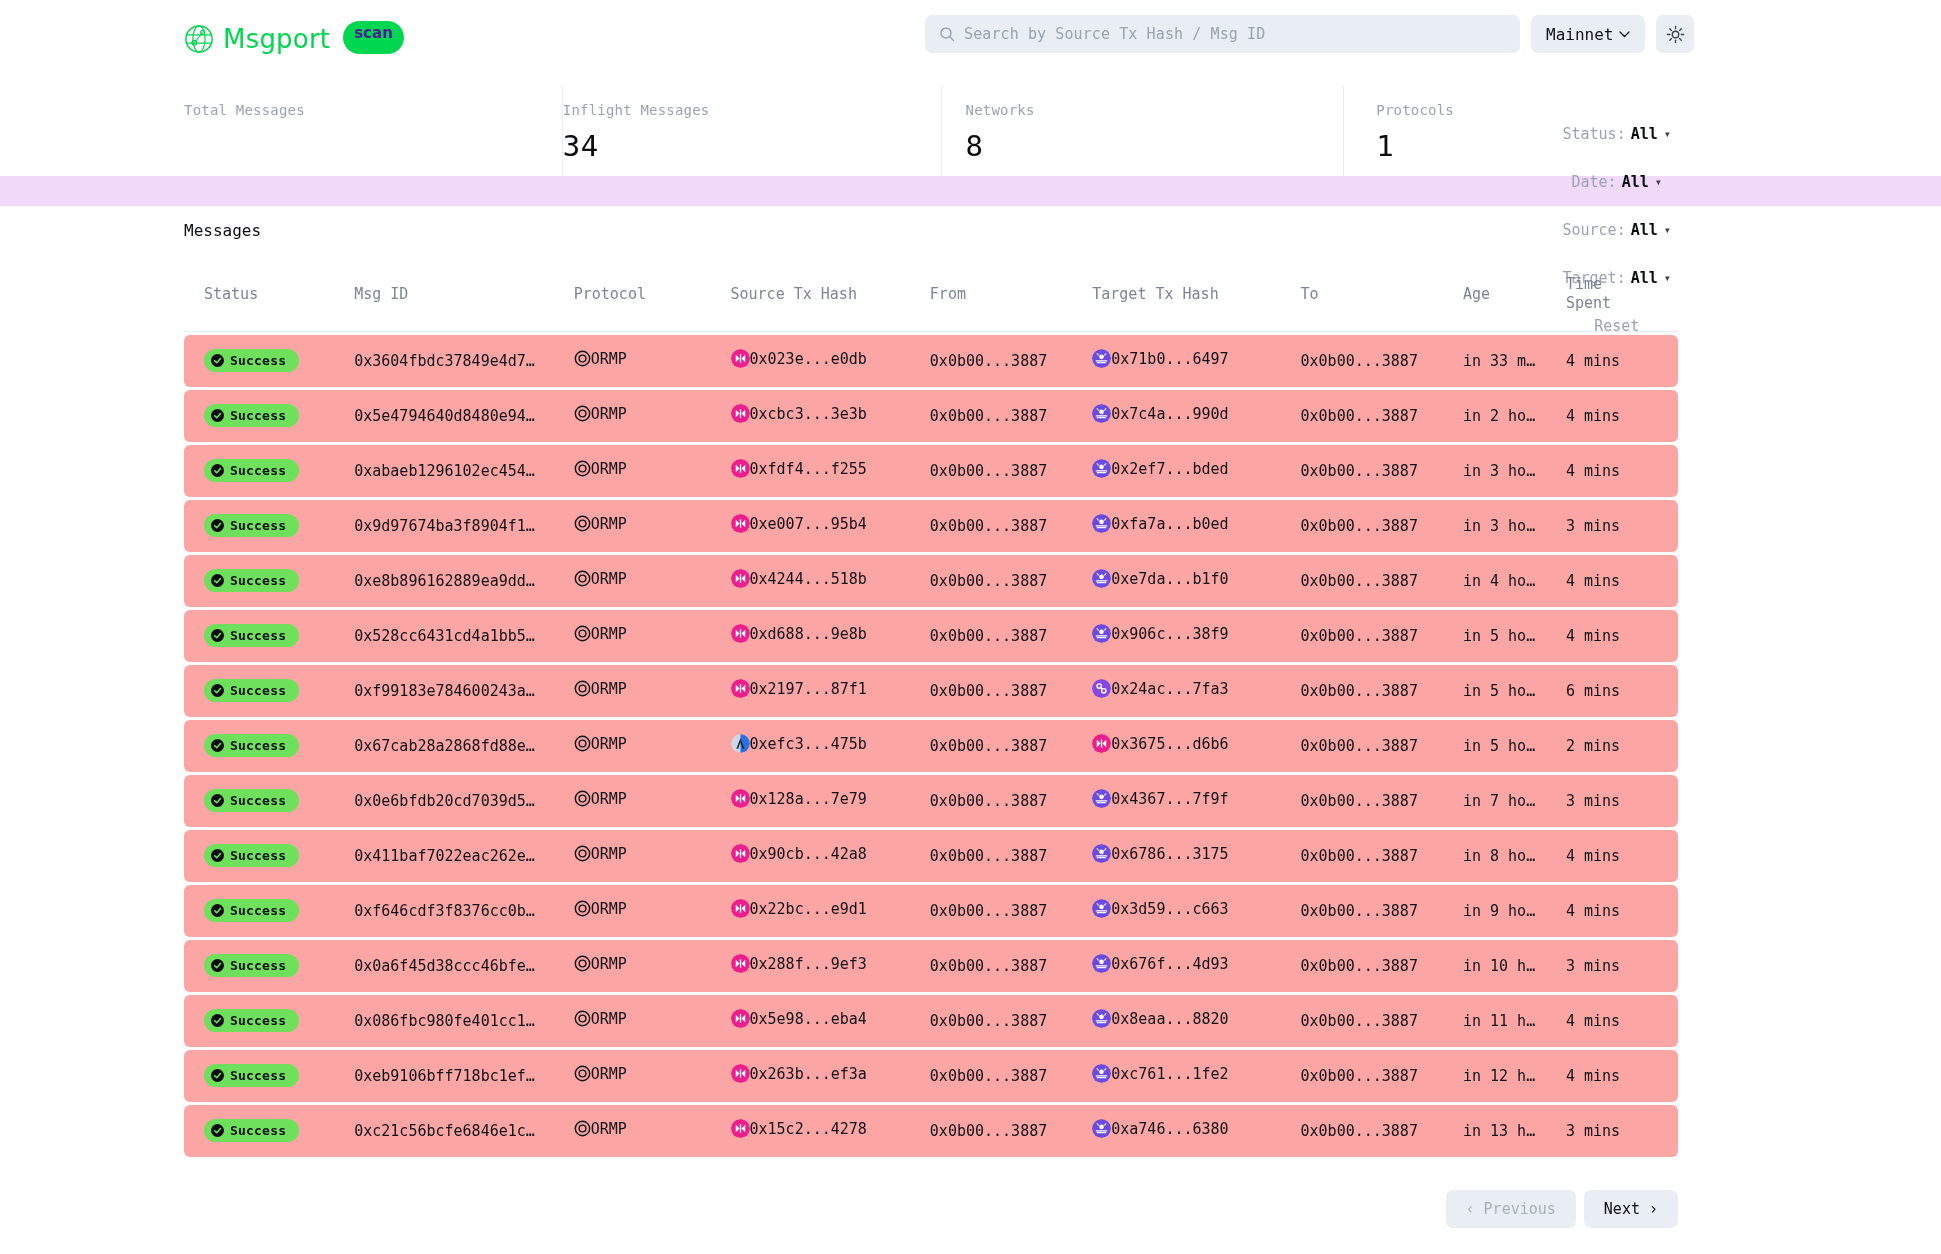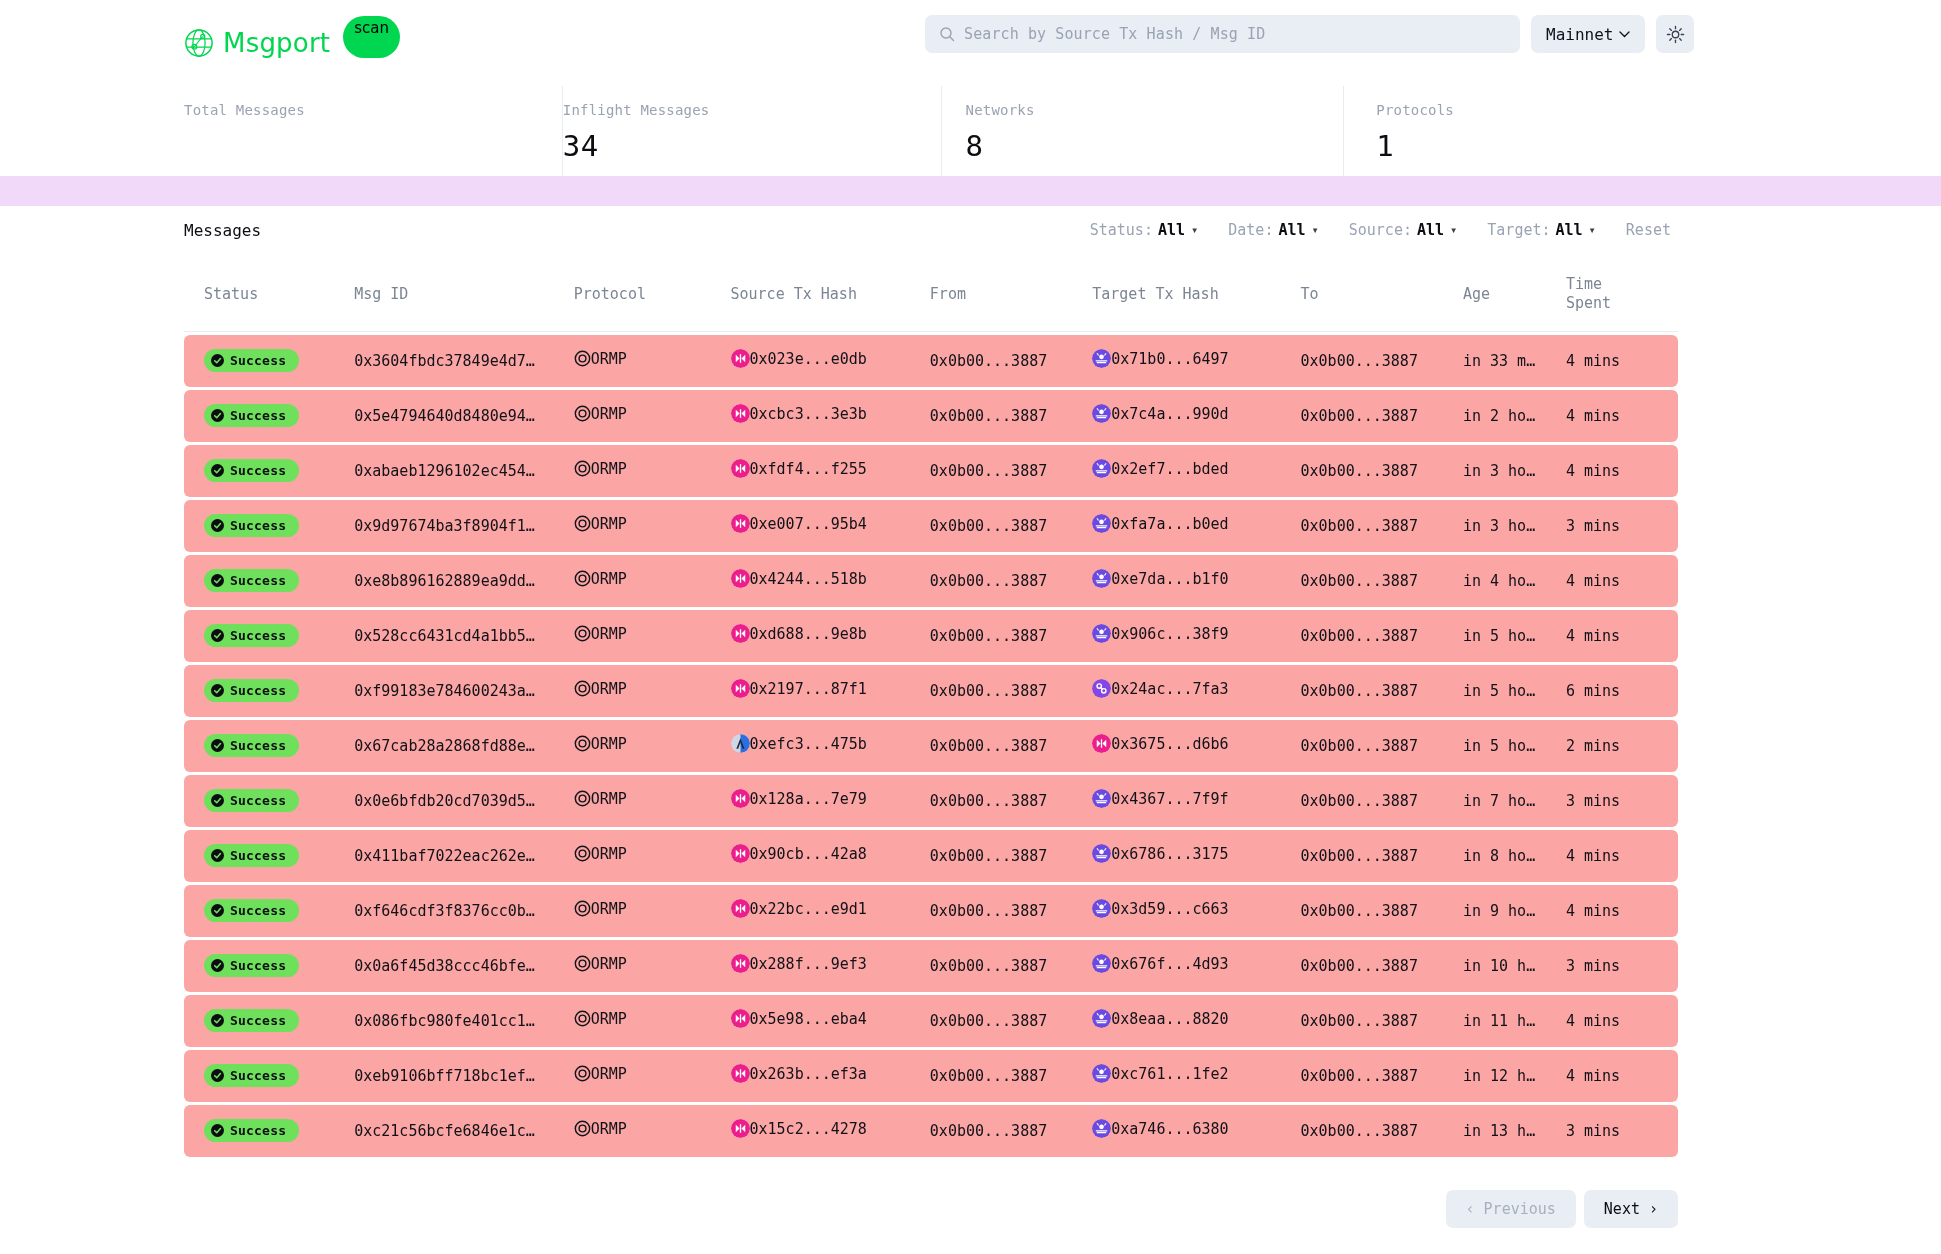--- a/index.html
+++ b/index.html
@@ -17,23 +17,24 @@
     position: relative;
     height: 74px;
     display: flex;
     align-items: center;
     padding: 0 0 0 184px;
   }
   .logo { display: flex; align-items: flex-end; gap: 9px; }
   .logo-mark { width: 30px; height: 30px; display:block; }
   .logo-text { font-size: 26px; color: #00d64f; letter-spacing: .2px; font-family:"DejaVu Sans","Liberation Sans",sans-serif; font-weight:400; }
   .logo-pill {
-    background: #00d64f; color: #000000; border-radius: 999px;
-    font-size: 15px; padding: 3px 11px 21px; margin-left: 4px;
+    background: #00d64f; color: #4c1d95; border-radius: 999px;
+    font-size: 15px; padding: 3px 11px 12px; margin-left: 4px;
     font-family:"DejaVu Sans","Liberation Sans",sans-serif;
+    font-weight:bold;
   }
 
   .header-right {
     position: absolute; left: 925px; top: 15px;
     display: flex; gap: 11px;
   }
   .search-box {
     width: 595px; height: 38px;
     background: #e9edf4; border-radius: 7px;
     display: flex; align-items: center; gap: 9px;
@@ -76,21 +77,21 @@
     width: 1941px; height: 30px;
     background: #f1daf9;
   }
 
   
   .toolbar {
     position: absolute; left: 0; top: 206px; width: 1941px;
     height: 48px; display: flex; align-items: center;
   }
   .toolbar-title { margin-left: 184px; font-size: 16px; color: #0c0d12; }
-  .filters { margin-left: auto; margin-right: 270px; display: flex; align-items: center; gap: 30px; }
+  .filters { margin-left: auto; margin-right: 270px; display: flex; align-items: center; gap: 30px; flex-direction: column; }
   .filter { font-size: 15px; color: #9aa3b2; display: flex; align-items: center; gap: 5px; }
   .filter b { color: #0c0d12; font-weight: 700; }
   .filter .chev { color: #3a3f4b; font-size: 12px; margin-left: 1px; }
   .reset { font-size: 15px; color: #9aa3b2; }
 
   
   .table-wrap {
     position: absolute; left: 184px; top: 258px;
     width: 1494px;
   }

